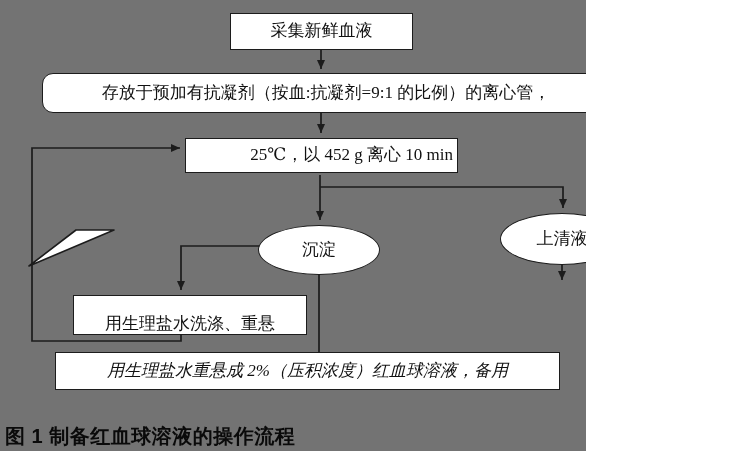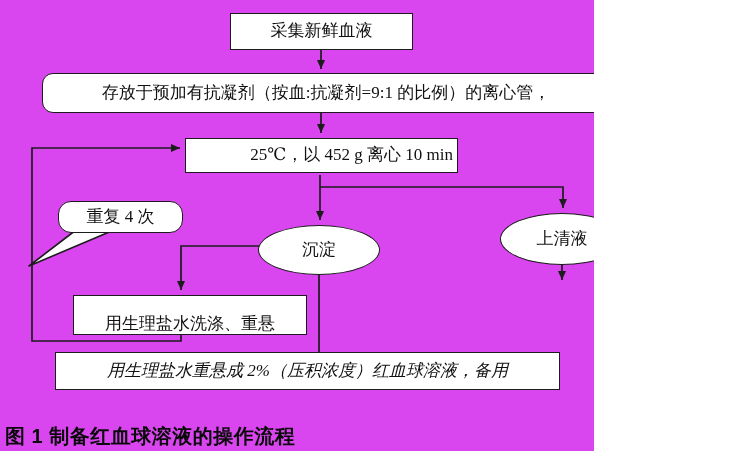--- a/index.html
+++ b/index.html
@@ -1,23 +1,22 @@
 <!DOCTYPE html>
 <html><head>
 <meta charset="utf-8">
 <style>
   html,body{margin:0;padding:0;background:#ffffff;}
   #stage{
     position:relative;
     width:586px;height:451px;
-    background:#d946ef;
+    background:#737373;
     font-family:"Liberation Serif","DejaVu Serif",serif;
     color:#111111;
     overflow:hidden;
-    padding-left:8px;
   }
   #connectors{position:absolute;left:0;top:0;z-index:0;}
   .node{
     position:absolute;box-sizing:border-box;z-index:1;
     border:1.6px solid #1c1c1c;background:#ffffff;
     display:flex;align-items:center;justify-content:center;
     font-size:17px;font-weight:500;line-height:1.1;
     white-space:nowrap;text-align:center;
   }
   .ellipse{border-radius:50%;}
@@ -59,23 +58,20 @@
   </div>
 
   <div class="node" style="left:42px;top:73px;width:568px;height:40px;border-radius:11px;">
     <span>存放于预加有抗凝剂（按血:抗凝剂=9:1 的比例）的离心管，</span>
   </div>
 
   <div class="node" style="left:185px;top:138px;width:273px;height:35px;justify-content:flex-end;">
     <span>25℃，以 452 g 离心 10 min</span>
   </div>
 
-  <div class="node callout" style="left:58px;top:201px;width:125px;height:32px;">
-    <span>重复 4 次</span>
-  </div>
 
   <div class="node ellipse" style="left:258px;top:225px;width:122px;height:50px;">
     <span>沉淀</span>
   </div>
 
   <div class="node ellipse" style="left:500px;top:213px;width:124px;height:52px;">
     <span>上清液</span>
   </div>
 
   <div class="node" style="left:73px;top:295px;width:234px;height:40px;align-items:flex-end;">

